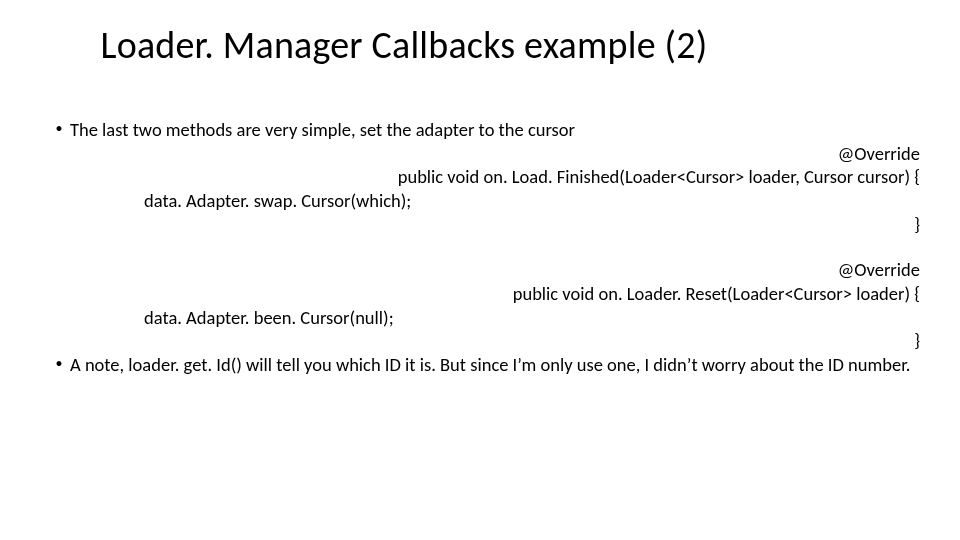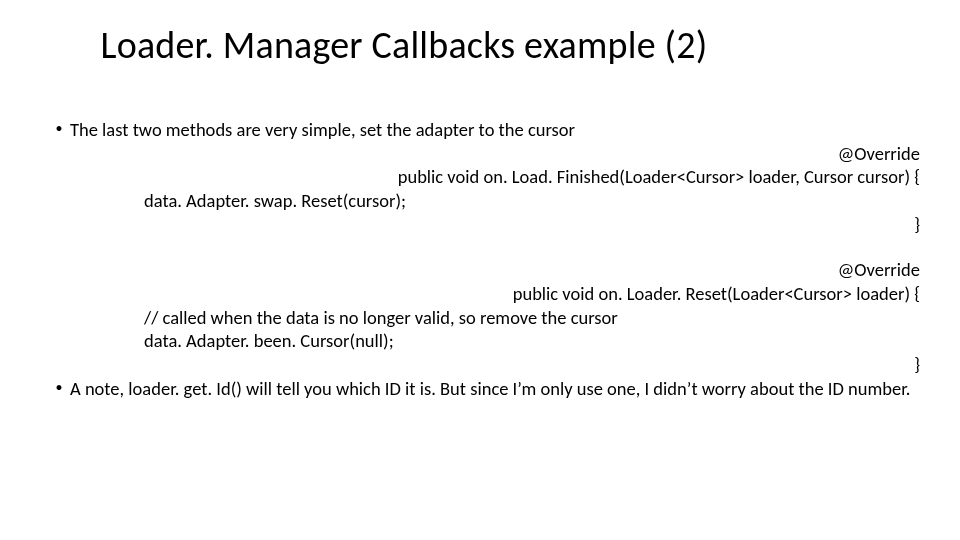--- a/index.html
+++ b/index.html
@@ -70,28 +70,27 @@
 
   <div class="body">
 
     <div class="bullet">
       <span class="dot">•</span>
       <span class="txt">The last two methods are very simple,  set the adapter to the cursor</span>
     </div>
 
     <div class="plain">@Override</div>
     <div class="plain">public void on. Load. Finished(Loader&lt;Cursor&gt; loader, Cursor cursor) {</div>
-    <div class="indent">data. Adapter. swap. Reset(cursor);</div>
+    <div class="indent">data. Adapter. swap. Cursor(which);</div>
     <div class="plain">}</div>
 
     <div class="gap"></div>
 
     <div class="plain">@Override</div>
     <div class="plain">public void on. Loader. Reset(Loader&lt;Cursor&gt; loader) {</div>
-    <div class="indent">// called when the data is no longer valid, so remove the cursor</div>
     <div class="indent">data. Adapter. been. Cursor(null);</div>
     <div class="plain">}</div>
 
     <div class="bullet">
       <span class="dot">•</span>
       <span class="txt">A note, loader. get. Id() will tell you which ID it is.  But since I’m only use one, I didn’t worry about the ID number.</span>
     </div>
 
   </div>
 </div>

